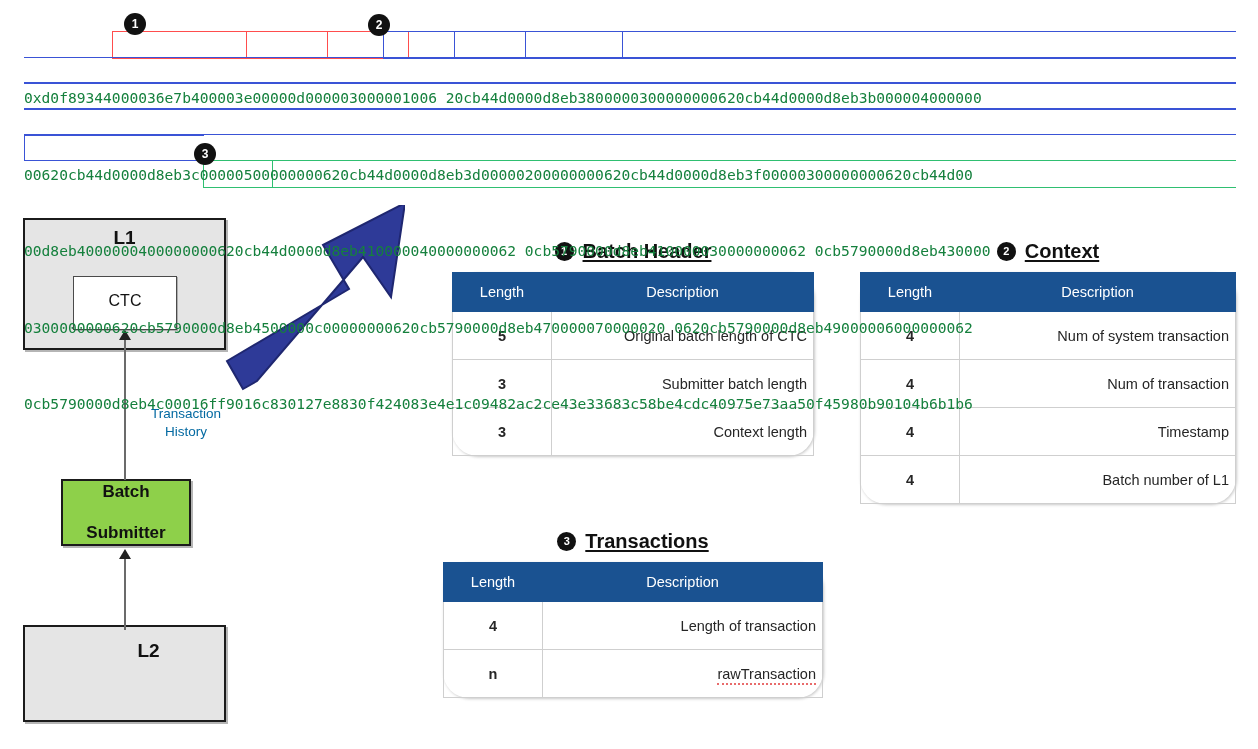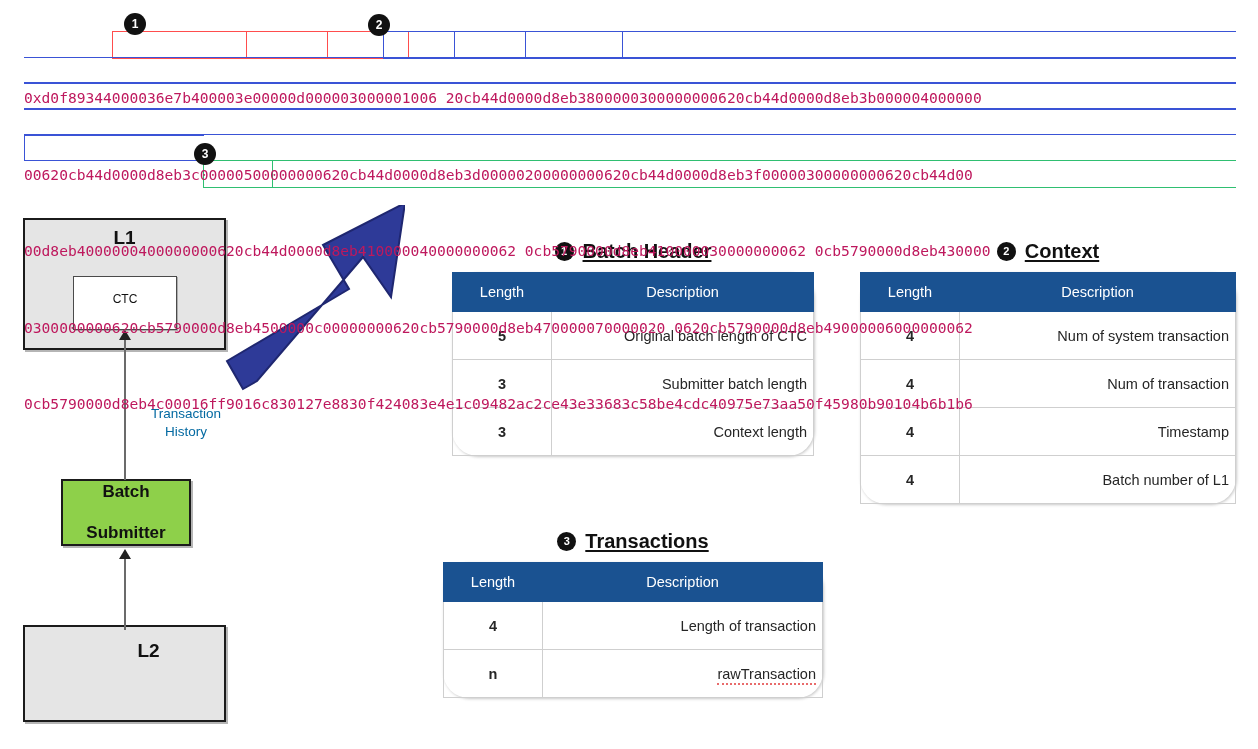--- a/index.html
+++ b/index.html
@@ -18,21 +18,21 @@
   
   #hexdump {
     position: absolute;
     left: 24px;
     top: 34px;
     width: 1212px;
     font-family: "DejaVu Sans Mono", monospace;
     font-size: 14.6px;
     letter-spacing: 0px;
     line-height: 25.5px;
-    color: #be185d;
+    color: #15803d;
     white-space: pre-wrap;
     word-break: break-all;
     z-index: 4;
   }
   #hexdump .hexline {
     height: 25.5px;
     white-space: pre;
   }
 
   
@@ -202,21 +202,21 @@
 <div class="ovl green green-open-r" style="left:272px; top:160px; width:964px; height:28px;"></div>
 
 <div class="badge" style="left:124px; top:13px;">1</div>
 <div class="badge" style="left:368px; top:14px;">2</div>
 <div class="badge" style="left:194px; top:143px;">3</div>
 
 <div class="node l1" style="left:23px; top:218px; width:203px; height:132px;">
   <div class="node-label" style="font-size:19px; margin-top:7px;">L1</div>
 </div>
 <div class="node ctc" style="left:73px; top:276px; width:104px; height:54px;">
-  <div class="node-label" style="font-size:12px; margin-top:15px;">CTC</div>
+  <div class="node-label" style="font-size:16px; margin-top:15px;">CTC</div>
 </div>
 
 <div class="conn" style="left:124px; top:338px; height:142px;"></div>
 <div class="arrowhead" style="left:119px; top:330px;"></div>
 <div class="conn-label" style="left:126px; top:405px;">
   <div>Transaction</div>
   <div>History</div>
 </div>
 
 <div class="node green-node" style="left:61px; top:479px; width:130px; height:67px; flex-direction:column; justify-content:space-between;">

